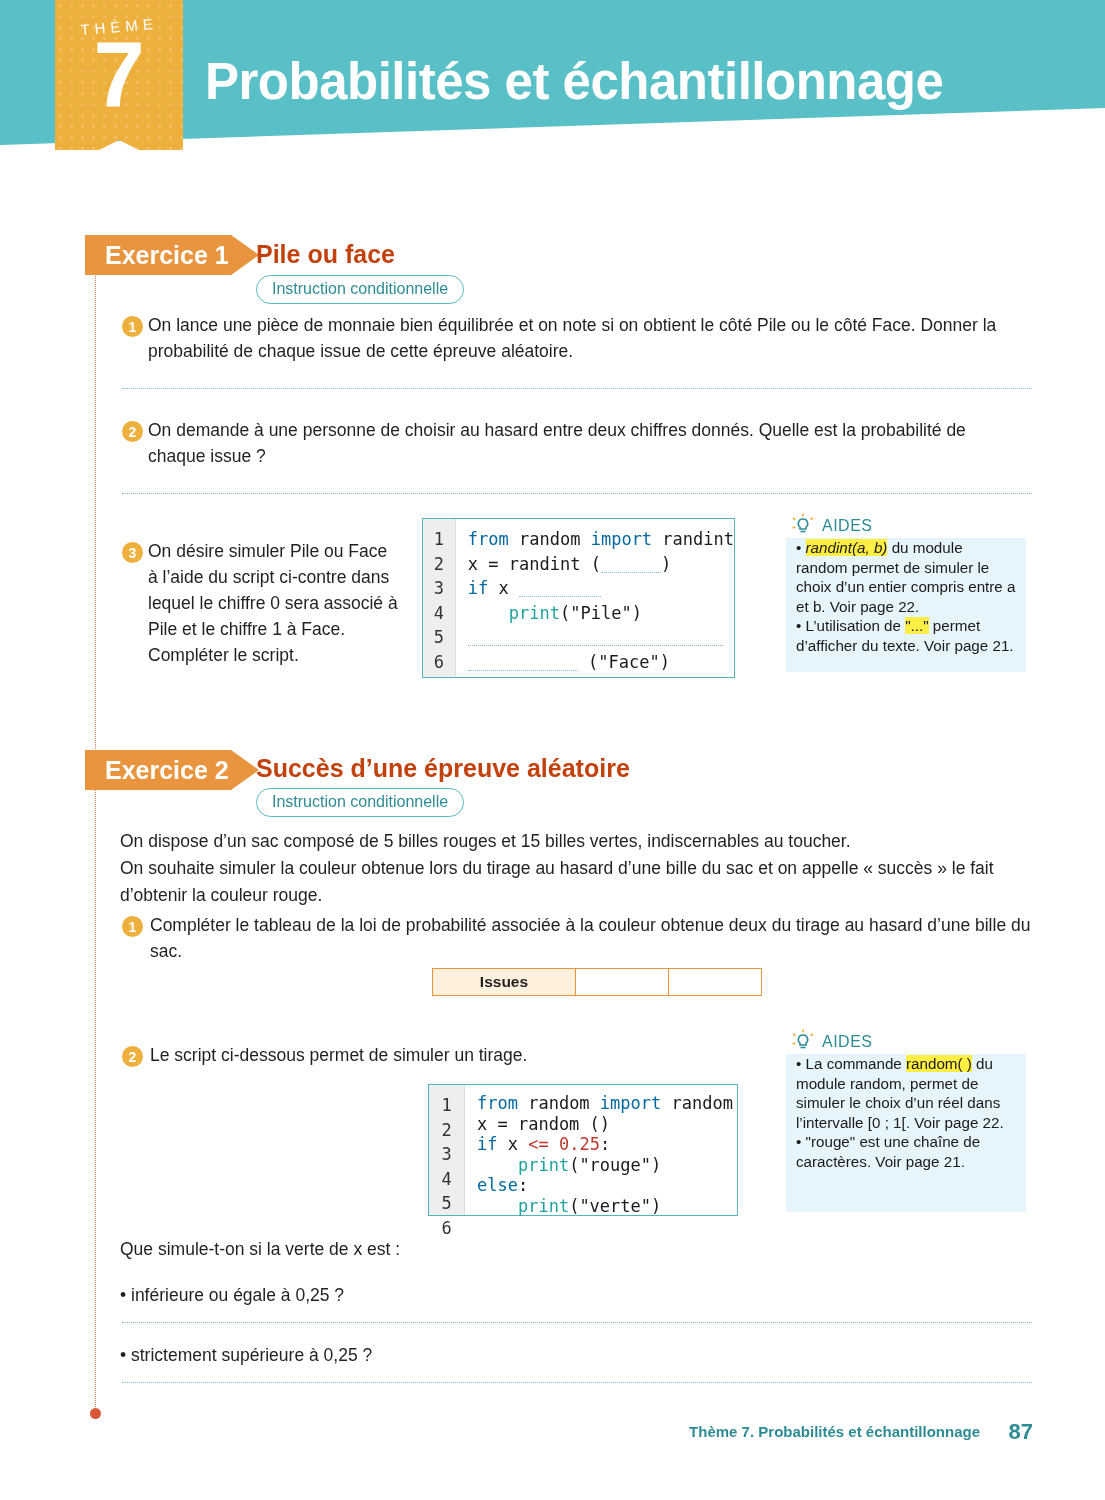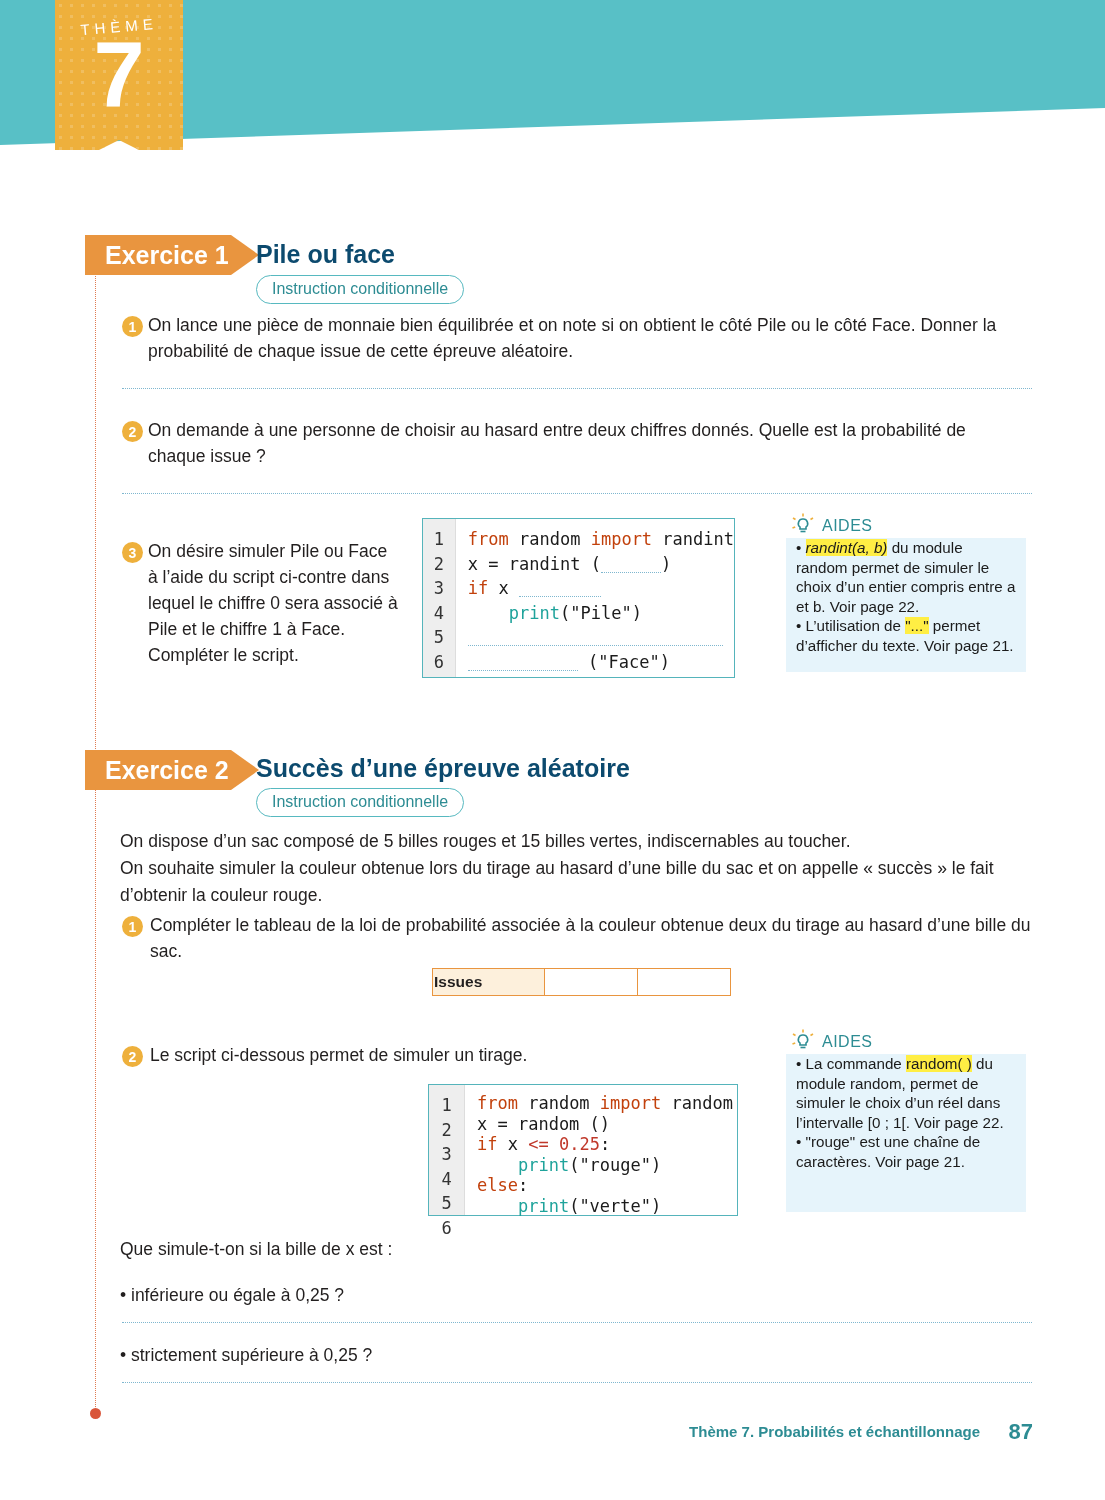--- a/index.html
+++ b/index.html
@@ -83,21 +83,21 @@
   }
   .ex-banner::after{
     content:"";
     position:absolute; right:-28px; top:0;
     border-top:20px solid transparent;
     border-bottom:20px solid transparent;
     border-left:28px solid #e9953f;
   }
   .ex-title {
     position:absolute;
-    color:#0c4a6e;
+    color:#c2410c;
     font-size:25px;
     font-weight:bold;
     white-space:nowrap;
   }
   .tag {
     position:absolute;
     border:1px solid #57b9c0;
     border-radius:16px;
     color:#2d8c93;
     font-size:16px;
@@ -151,21 +151,21 @@
   }
   .code-body {
     flex:1;
     font-family:"DejaVu Sans Mono", monospace;
     font-size:17px;
     padding:8px 0 8px 12px;
     line-height:24.5px;
     color:#1b1b1b;
     white-space:pre;
   }
-  .kw { color:#c2410c; }
+  .kw { color:#0369a1; }
   .fn { color:#1fa39b; }
   .num { color:#c0392b; }
   .op { color:#c0392b; }
   .blank {
     display:inline-block;
     border-bottom:1.5px dotted #7fb7cf;
     vertical-align:-3px;
   }
 
   
@@ -198,22 +198,22 @@
     border-collapse:collapse;
   }
   .tbl td {
     border:1px solid #e9953f;
     height:27px;
     font-size:15.5px;
   }
   .tbl td.hd {
     background:#fdf0dc;
     font-weight:bold;
-    text-align:left;
-    width:112px;
+    text-align:center;
+    width:143px;
     color:#221f1f;
   }
   .tbl td.cell { width:93px; background:#ffffff; }
 
   
   .footer-text {
     position:absolute;
     right:125px; bottom:60px;
     font-size:15px;
     color:#2d8c93;
@@ -229,20 +229,21 @@
 </style>
 </head>
 <body>
 
 <div class="header-band">
   <div class="header-teal"></div>
   <div class="theme-tab">
     <div class="theme-word">THÈME</div>
     <div class="theme-num">7</div>
   </div>
+  <div class="header-title">Probabilités et échantillonnage</div>
 </div>
 
 <div class="left-rule"></div>
 <div class="left-rule-dot"></div>
 
 <div class="ex-banner" style="left:85px; top:235px; width:146px;">
   <span>Exercice 1</span>
 </div>
 <div class="ex-title" style="left:256px; top:240px;">Pile ou face</div>
 <div class="tag" style="left:256px; top:275px;">Instruction conditionnelle</div>
@@ -332,21 +333,21 @@
   </svg>
 </div>
 <div class="aides-head" style="left:822px; top:1033px;">AIDES</div>
 <div class="aides" style="left:786px; top:1054px; width:240px; height:158px;">
   <div class="aides-text">
     <span>• La commande </span><span class="hl">random( )</span><span> du module random, permet de simuler le choix d’un réel dans l’intervalle [0 ; 1[. Voir page 22.</span><br>
     <span>• "rouge" est une chaîne de caractères. Voir page 21.</span>
   </div>
 </div>
 
-<div class="ptext" style="left:120px; top:1236px; width:600px;">Que simule-t-on si la bille de x est :</div>
+<div class="ptext" style="left:120px; top:1236px; width:600px;">Que simule-t-on si la verte de x est :</div>
 
 <div class="ptext" style="left:120px; top:1282px; width:600px;">• inférieure ou égale à 0,25 ?</div>
 <div class="dotline" style="left:122px; top:1322px; width:910px;"></div>
 
 <div class="ptext" style="left:120px; top:1342px; width:600px;">• strictement supérieure à 0,25 ?</div>
 <div class="dotline" style="left:122px; top:1382px; width:910px;"></div>
 
 <div class="footer-text">Thème 7. Probabilités et échantillonnage</div>
 <div class="footer-page">87</div>
 

